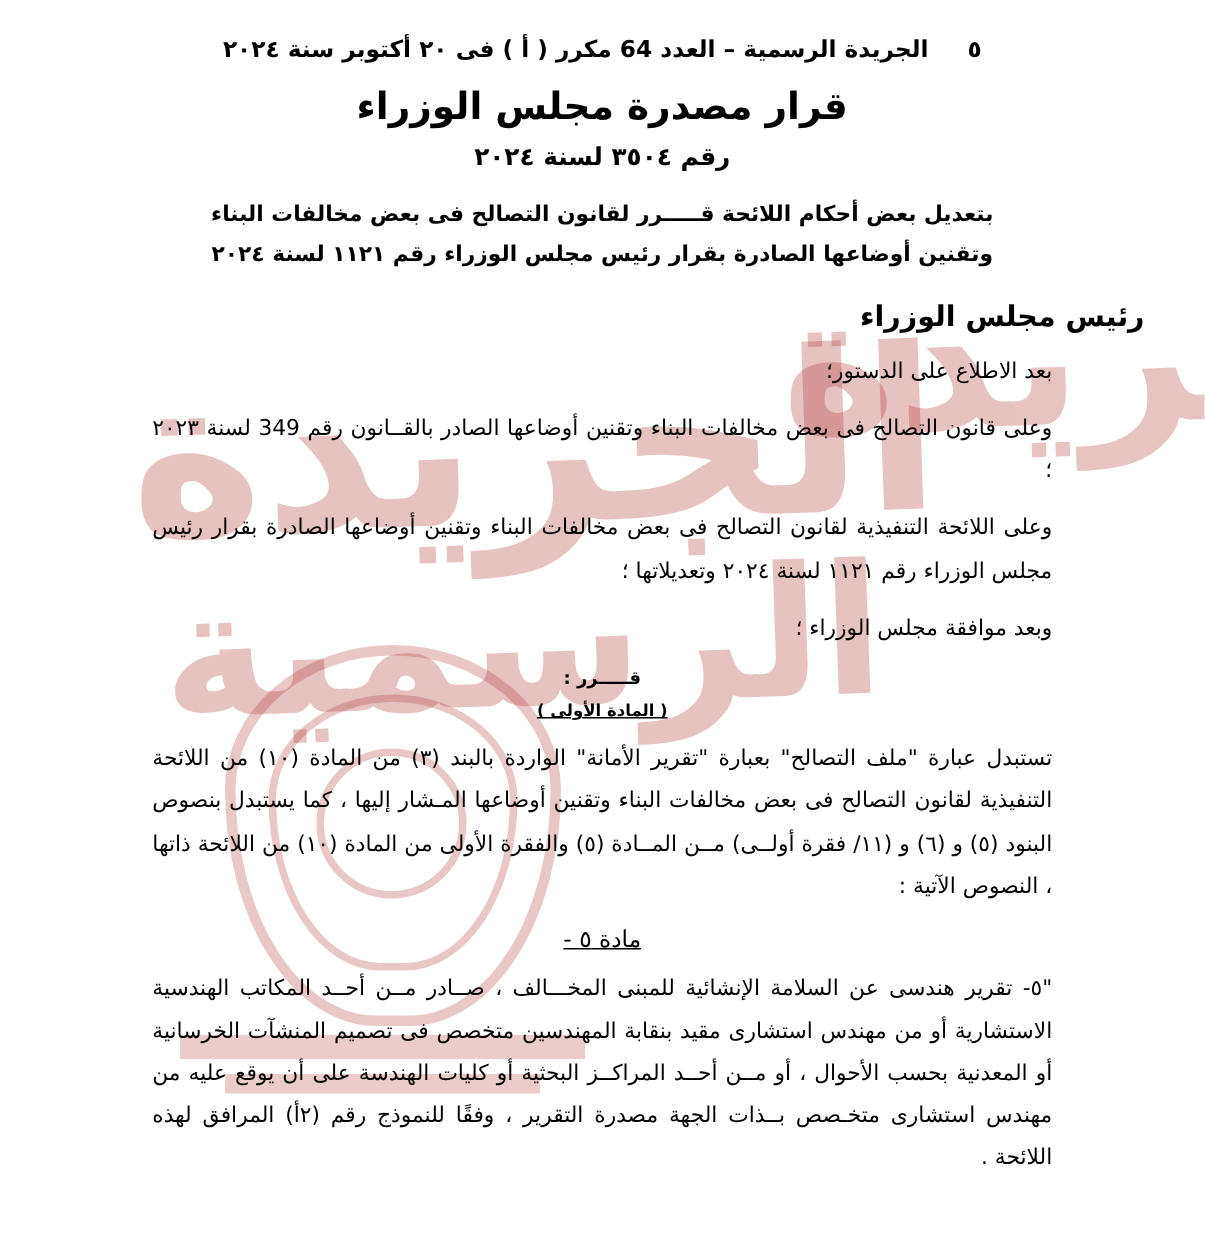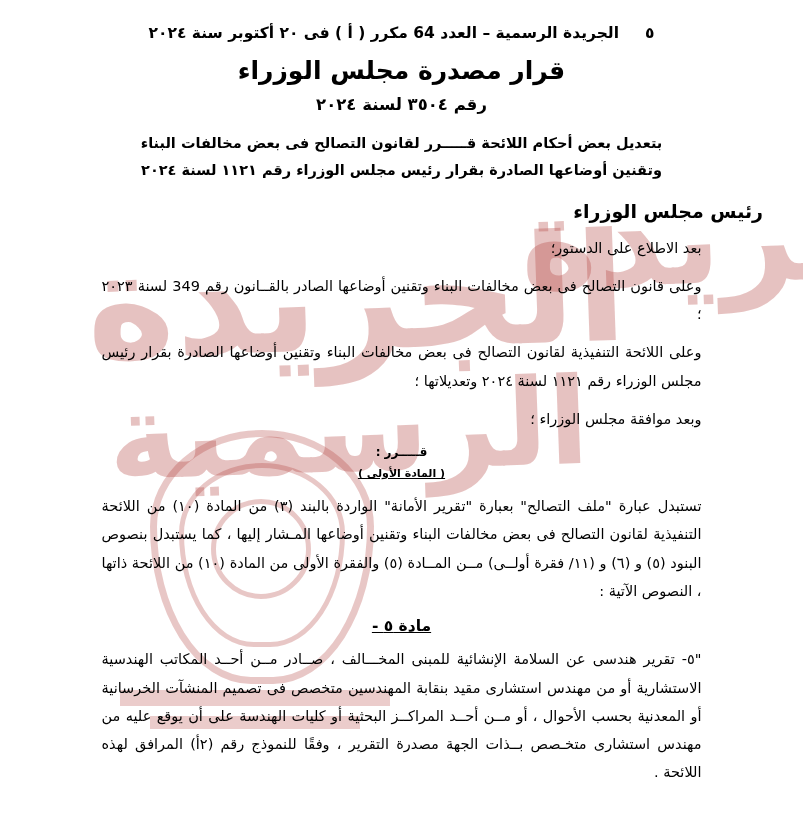--- a/index.html
+++ b/index.html
@@ -176,21 +176,21 @@
     margin: 0 0 9px 0;
     font-size: 14.5px;
     line-height: 1.95;
     text-align: justify;
     text-align-last: right;
   }
 
   .mada-head {
     text-align: center;
     font-size: 15.5px;
-    font-weight: bold;
+    font-weight: normal;
     margin: 12px 0 10px 0;
     text-decoration: underline;
   }
 
   .quote-block {
     width: 600px;
     margin: 0 auto;
   }
   .quote-block p {
     margin: 0 0 9px 0;

